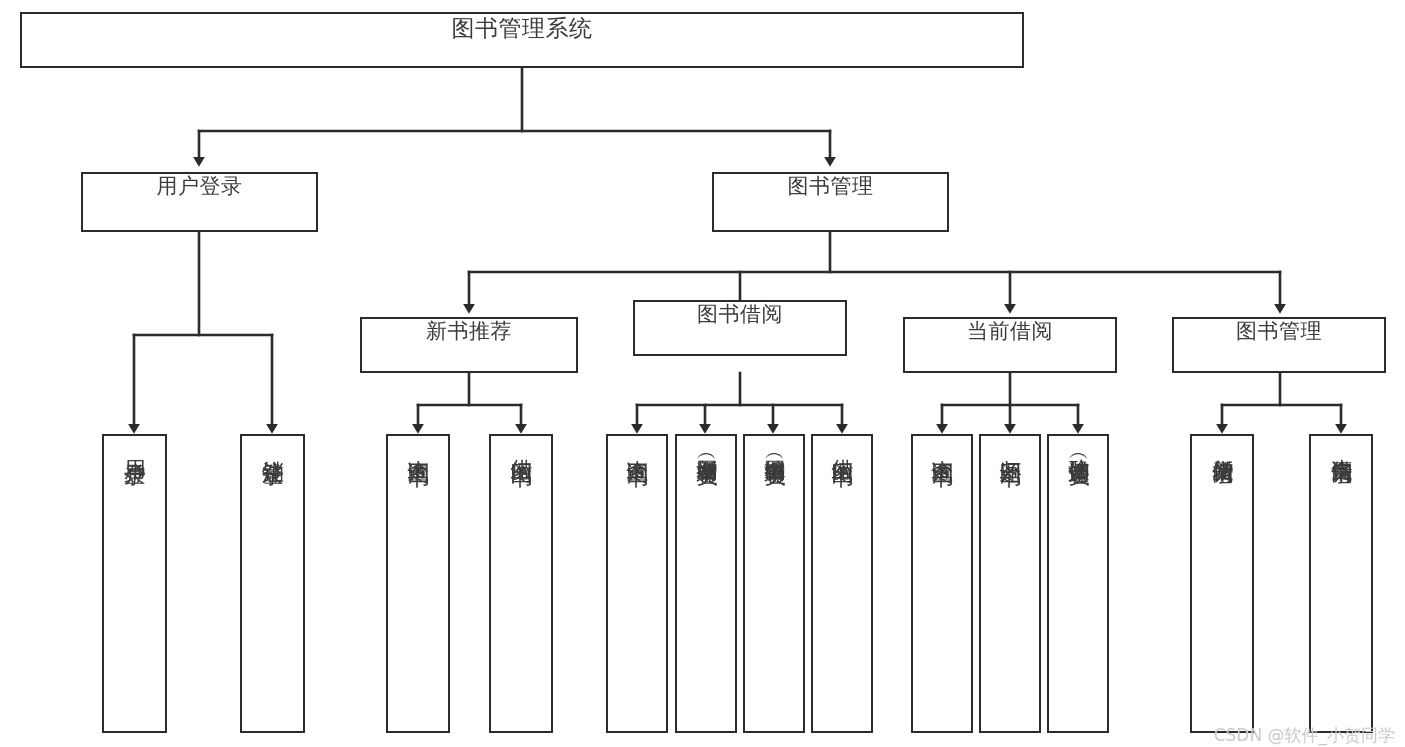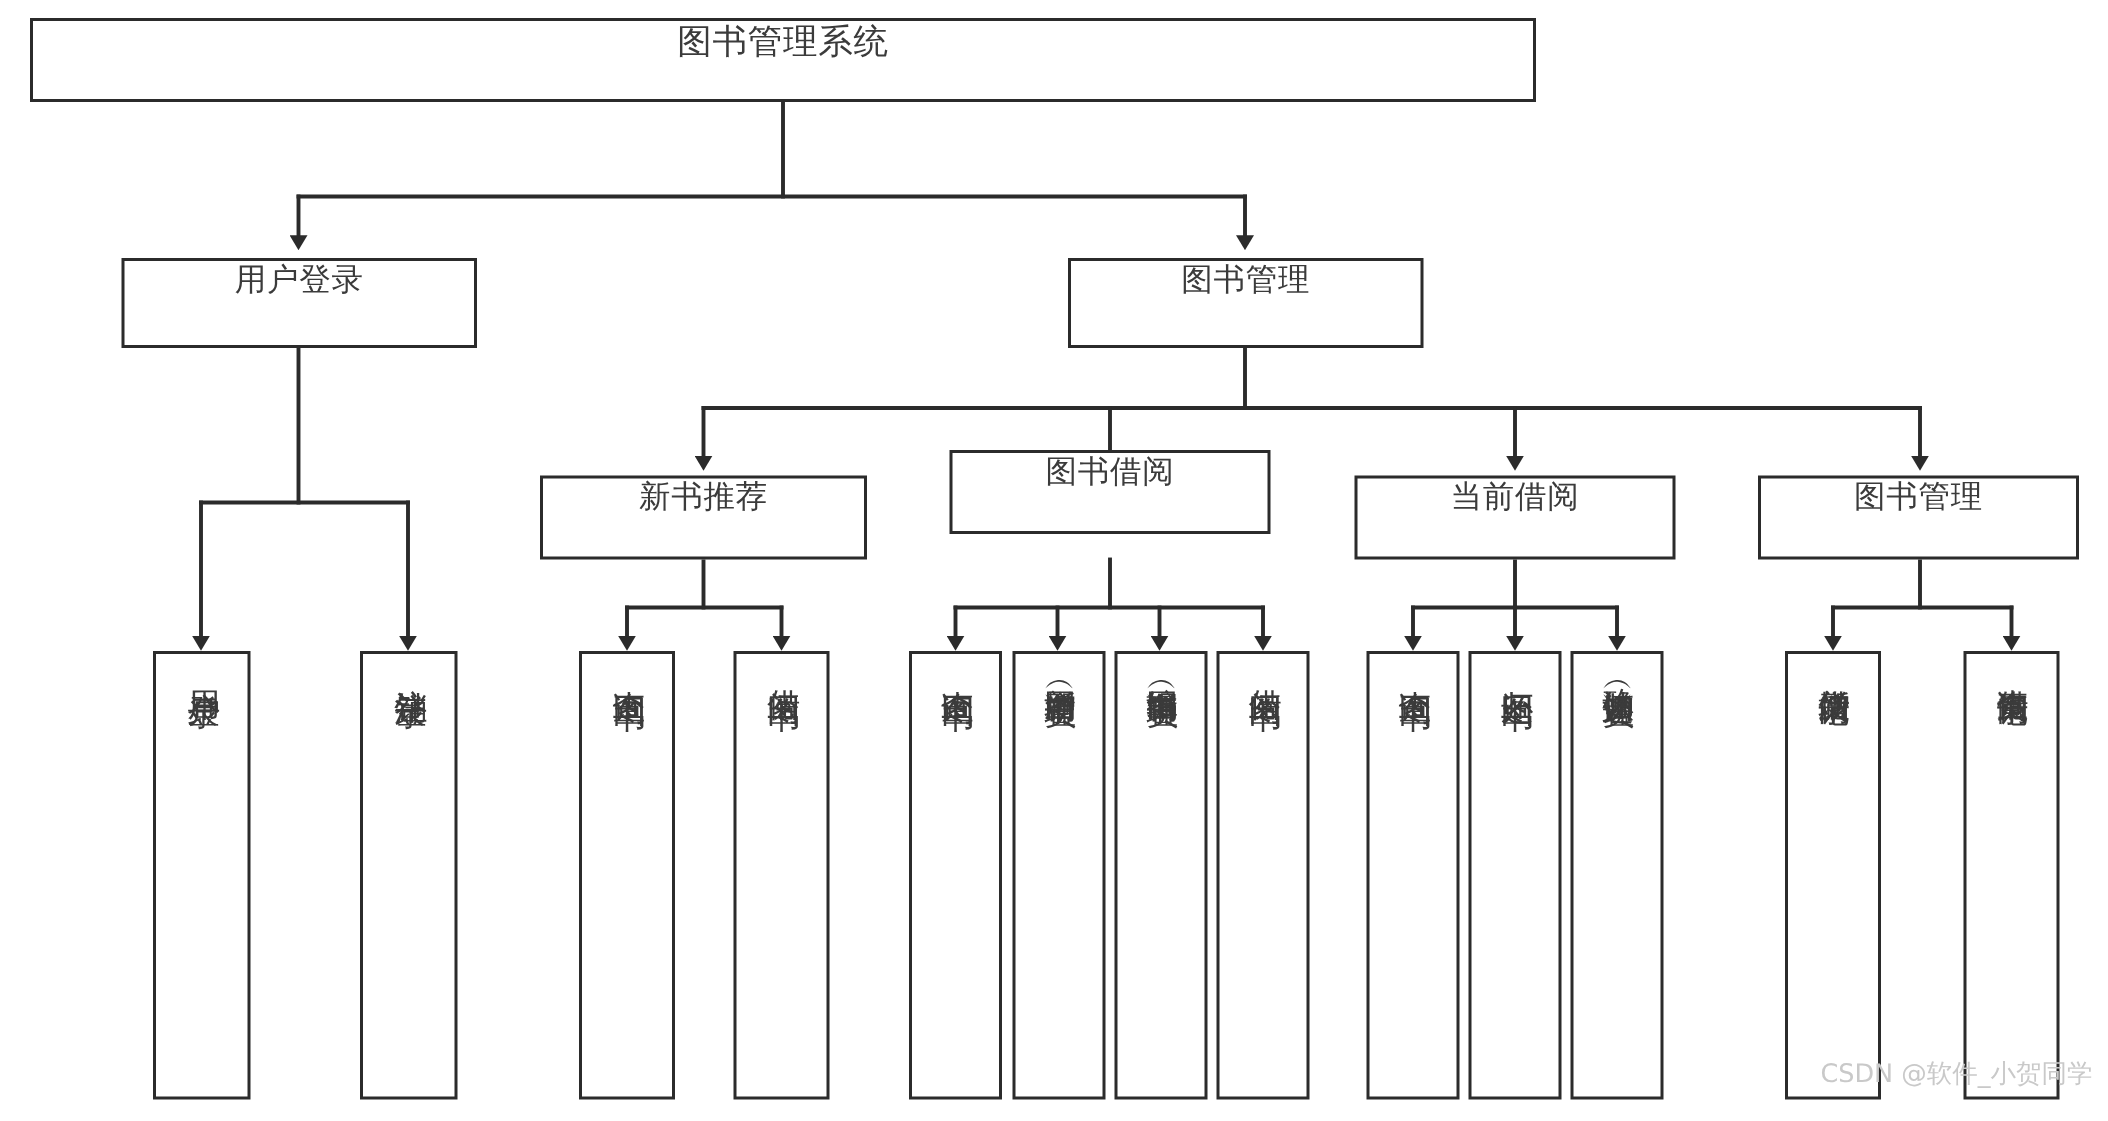--- a/index.html
+++ b/index.html
@@ -67,21 +67,21 @@
     height: auto;
     max-height: 286px;
   }
   .node.vert.tall-text .node-label {
     font-size: 21px;
     letter-spacing: 1px;
   }
   .watermark {
     position: absolute;
     right: 10px;
-    bottom: 20px;
+    bottom: 0;
     font-size: 17px;
     color: #c9c9c9;
     white-space: nowrap;
     z-index: 5;
     font-family: "DejaVu Sans", "Liberation Sans", sans-serif;
   }
 </style>
 </head>
 <body>
 

